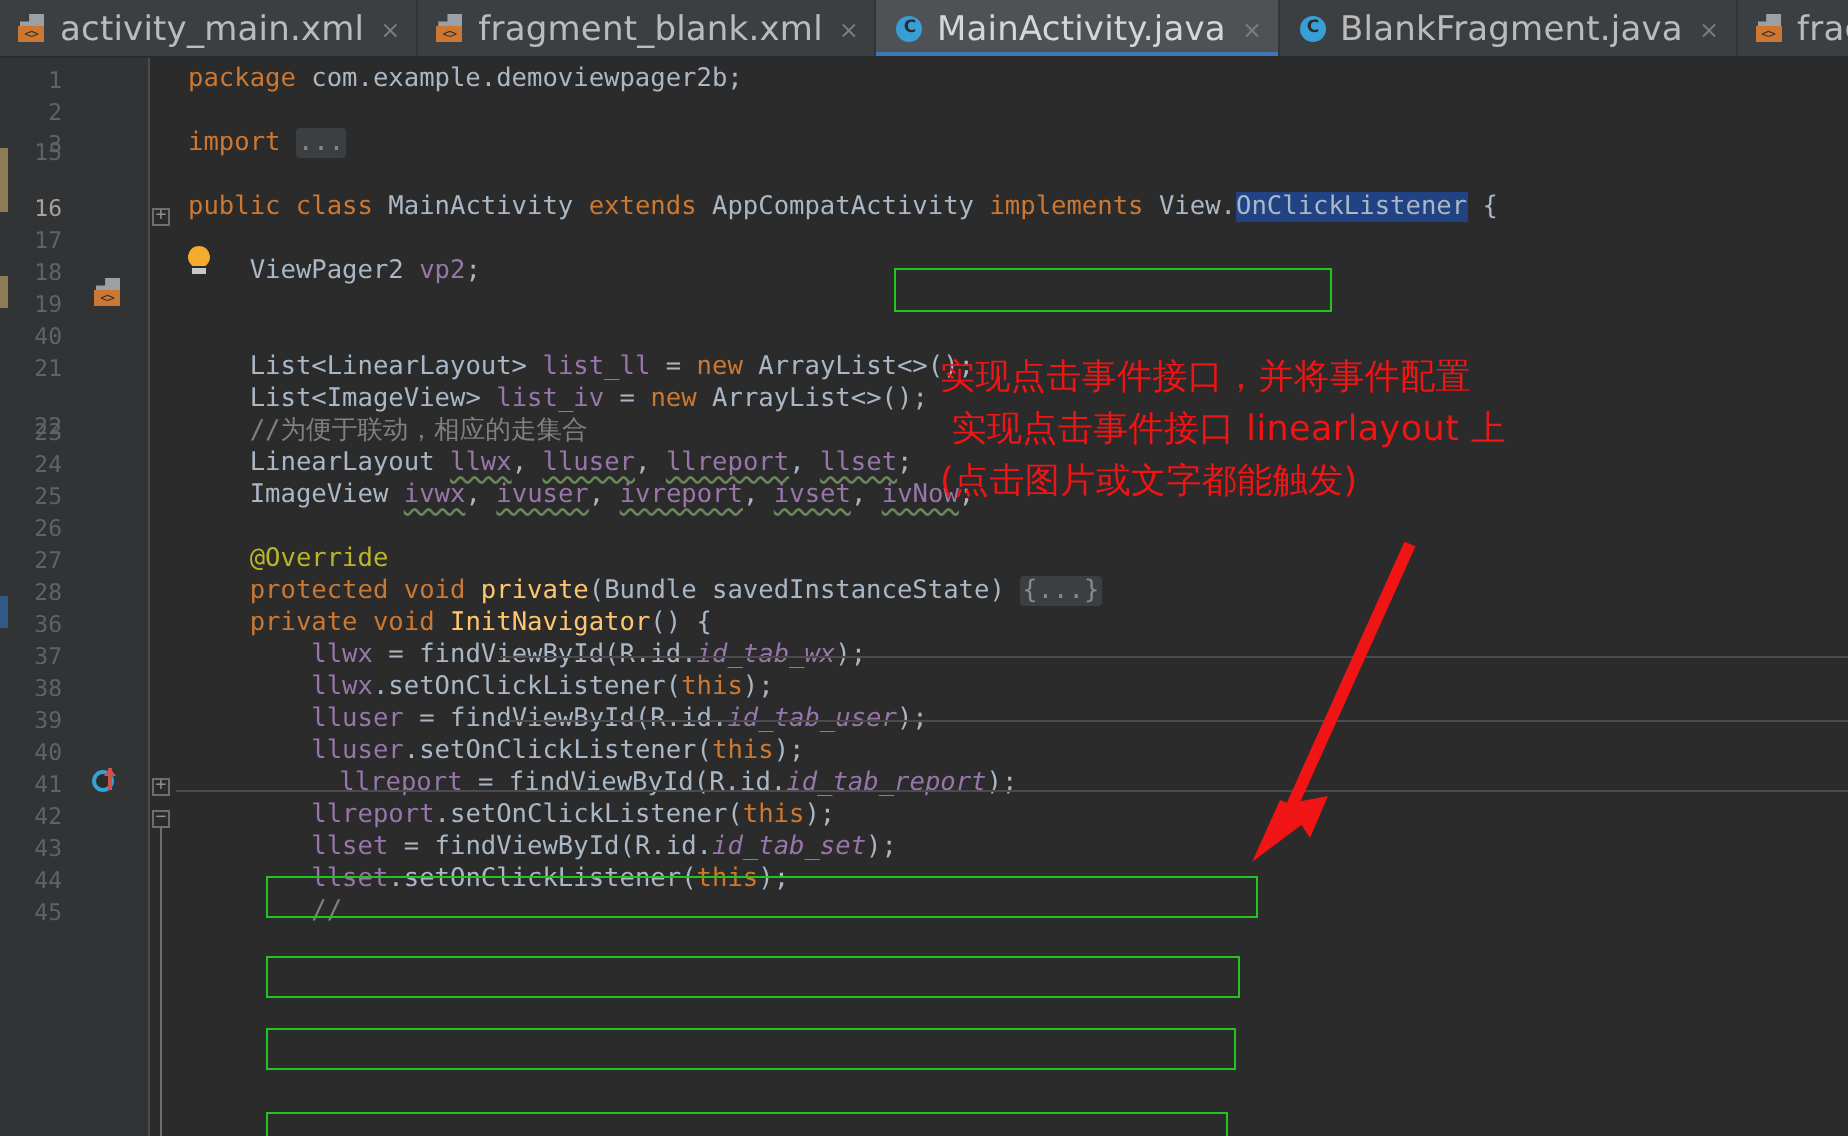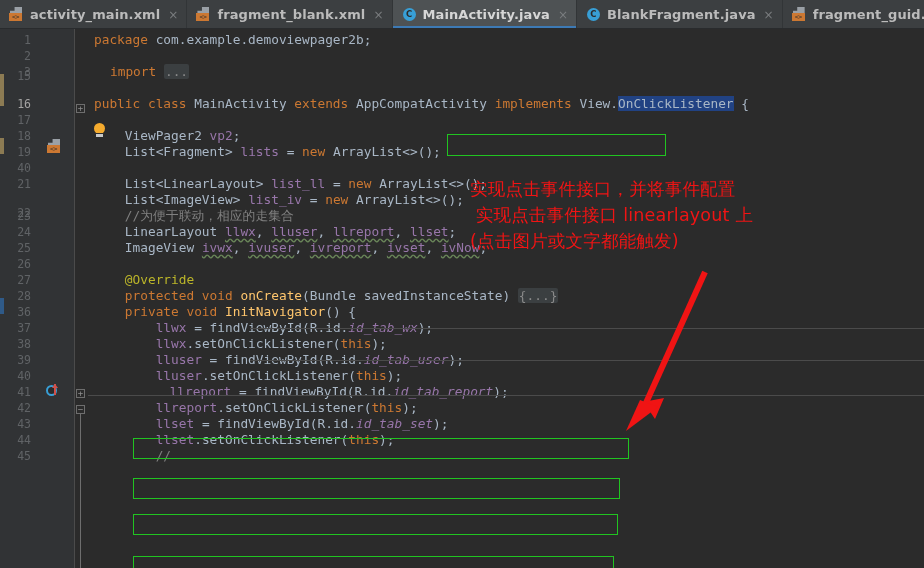--- a/index.html
+++ b/index.html
@@ -37,24 +37,23 @@
     background: #4e5254;
   }
   .tab.active::after {
     content: "";
     position: absolute;
     left: 0; right: 0; bottom: 0;
     height: 3px;
     background: #3d7ab5;
   }
   .tab-label {
-    font-size: 13px;
+    font-size: 17px;
     color: #bbbbbb;
     letter-spacing: 0.1px;
-    font-weight: bold;
   }
   .tab.active .tab-label { color: #d6d6d6; }
   .tab-close {
     font-size: 12px;
     color: #7a7d7f;
     margin-left: 2px;
     line-height: 1;
   }
 
   
@@ -363,35 +362,34 @@
   </div>
 
   <div id="code">
 
     <div id="bulb" style="left:5px;top:94px;">
       <div class="glass"></div>
         <div class="base"></div>
     </div>
   <div class="cl" style="top: 3px; left: 6px;"><span class="kw">package</span> com.example.demoviewpager2b;</div>
       <div class="cl" style="top: 19px; left: 6px;"></div>
-      <div class="cl" style="top: 35px; left: 22px;"><span class="kw">import</span> <span class="folded">...</span></div>
+      <div class="cl" style="top: 35px; left: 6px;"><span class="kw">import</span> <span class="folded">...</span></div>
       <div class="cl" style="top: 51px; left: 6px;"></div>
       <div class="cl" style="top: 67px; left: 6px;"><span class="kw">public class</span> <span class="pln">MainActivity</span> <span class="kw">extends</span> <span class="pln">AppCompatActivity</span> <span class="kw">implements</span> <span class="pln">View.</span><span class="sel">OnClickListener</span> {</div>
       <div class="cl" style="top: 83px; left: 6px;"></div>
       <div class="cl" style="top: 99px; left: 6px;">    <span class="pln">ViewPager2</span> <span class="fld">vp2</span>;</div>
-      <div class="cl" style="top: 115px; left: 6px;">    <span class="pln">List&lt;Fragment&gt;</span> <span class="fld">lists</span> = <span class="kw">new</span> <span class="pln">ArrayList&lt;&gt;</span>();</div>
       <div class="cl" style="top: 131px; left: 6px;"></div>
       <div class="cl" style="top: 147px; left: 6px;">    <span class="pln">List&lt;LinearLayout&gt;</span> <span class="fld">list_ll</span> = <span class="kw">new</span> <span class="pln">ArrayList&lt;&gt;</span>();</div>
       <div class="cl" style="top: 163px; left: 6px;">    <span class="pln">List&lt;ImageView&gt;</span> <span class="fld">list_iv</span> = <span class="kw">new</span> <span class="pln">ArrayList&lt;&gt;</span>();</div>
       <div class="cl" style="top: 179px; left: 6px;">    <span class="cmt">//为便于联动，相应的走集合</span></div>
       <div class="cl" style="top: 195px; left: 6px;">    <span class="pln">LinearLayout</span> <span class="fld wavy">llwx</span><span class="pln">,</span> <span class="fld wavy">lluser</span><span class="pln">,</span> <span class="fld wavy">llreport</span><span class="pln">,</span> <span class="fld wavy">llset</span>;</div>
       <div class="cl" style="top: 211px; left: 6px;">    <span class="pln">ImageView</span> <span class="fld wavy">ivwx</span><span class="pln">,</span> <span class="fld wavy">ivuser</span><span class="pln">,</span> <span class="fld wavy">ivreport</span><span class="pln">,</span> <span class="fld wavy">ivset</span><span class="pln">,</span> <span class="fld wavy">ivNow</span>;</div>
       <div class="cl" style="top: 227px; left: 6px;"></div>
       <div class="cl" style="top: 243px; left: 6px;">    <span class="ann">@Override</span></div>
-      <div class="cl" style="top: 259px; left: 6px;">    <span class="kw">protected void</span> <span class="mth">onCreate</span>(<span class="pln">Bundle savedInstanceState</span>) <span class="folded">{...}</span></div>
+      <div class="cl" style="top: 259px; left: 6px;">    <span class="kw">protected void</span> <span class="mth">private</span>(<span class="pln">Bundle savedInstanceState</span>) <span class="folded">{...}</span></div>
       <div class="cl" style="top: 275px; left: 6px;">    <span class="kw">private void</span> <span class="mth">InitNavigator</span>() {</div>
       <div class="cl" style="top: 291px; left: 6px;">        <span class="fld">llwx</span> = <span class="pln">findViewById</span>(<span class="pln">R.id.</span><span class="stc">id_tab_wx</span>);</div>
       <div class="cl" style="top: 307px; left: 6px;">        <span class="fld">llwx</span><span class="pln">.setOnClickListener</span>(<span class="kw">this</span>);</div>
       <div class="cl" style="top: 323px; left: 6px;">        <span class="fld">lluser</span> = <span class="pln">findViewById</span>(<span class="pln">R.id.</span><span class="stc">id_tab_user</span>);</div>
       <div class="cl" style="top: 339px; left: 6px;">        <span class="fld">lluser</span><span class="pln">.setOnClickListener</span>(<span class="kw">this</span>);</div>
       <div class="cl" style="top: 355px; left: 20px;">        <span class="fld">llreport</span> = <span class="pln">findViewById</span>(<span class="pln">R.id.</span><span class="stc">id_tab_report</span>);</div>
       <div class="cl" style="top: 371px; left: 6px;">        <span class="fld">llreport</span><span class="pln">.setOnClickListener</span>(<span class="kw">this</span>);</div>
       <div class="cl" style="top: 387px; left: 6px;">        <span class="fld">llset</span> = <span class="pln">findViewById</span>(<span class="pln">R.id.</span><span class="stc">id_tab_set</span>);</div>
       <div class="cl" style="top: 403px; left: 6px;">        <span class="fld">llset</span><span class="pln">.setOnClickListener</span>(<span class="kw">this</span>);</div>
       <div class="cl" style="top: 419px; left: 6px;">        <span class="cmt">//</span></div>

